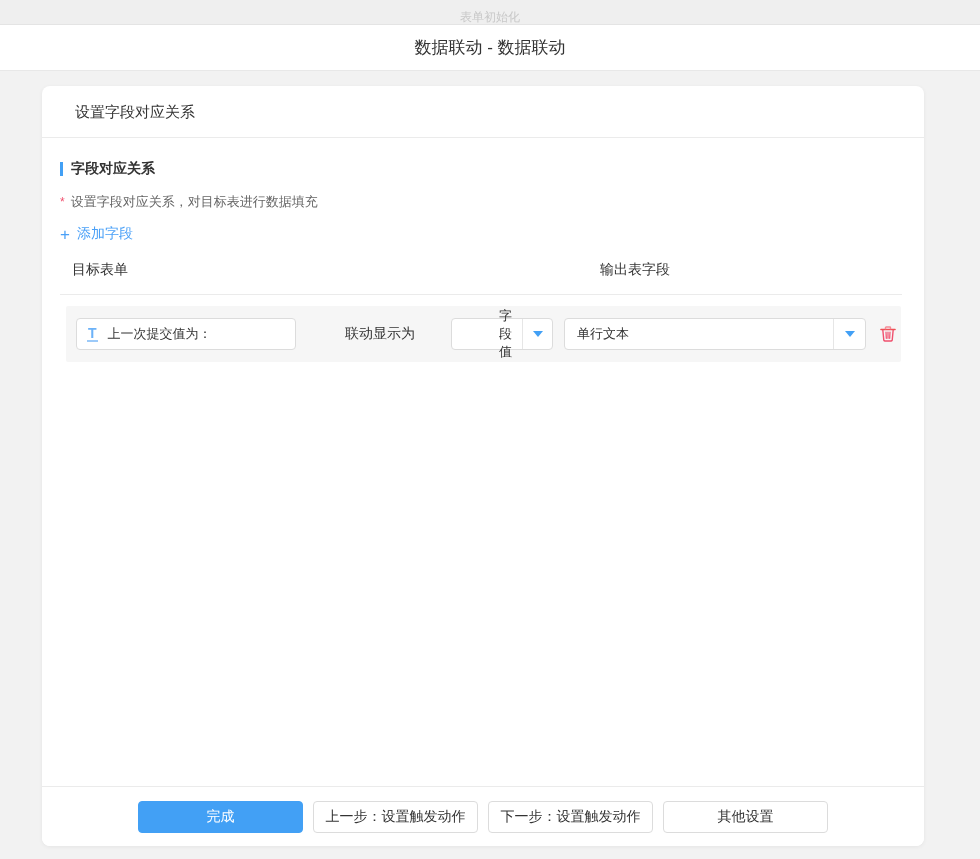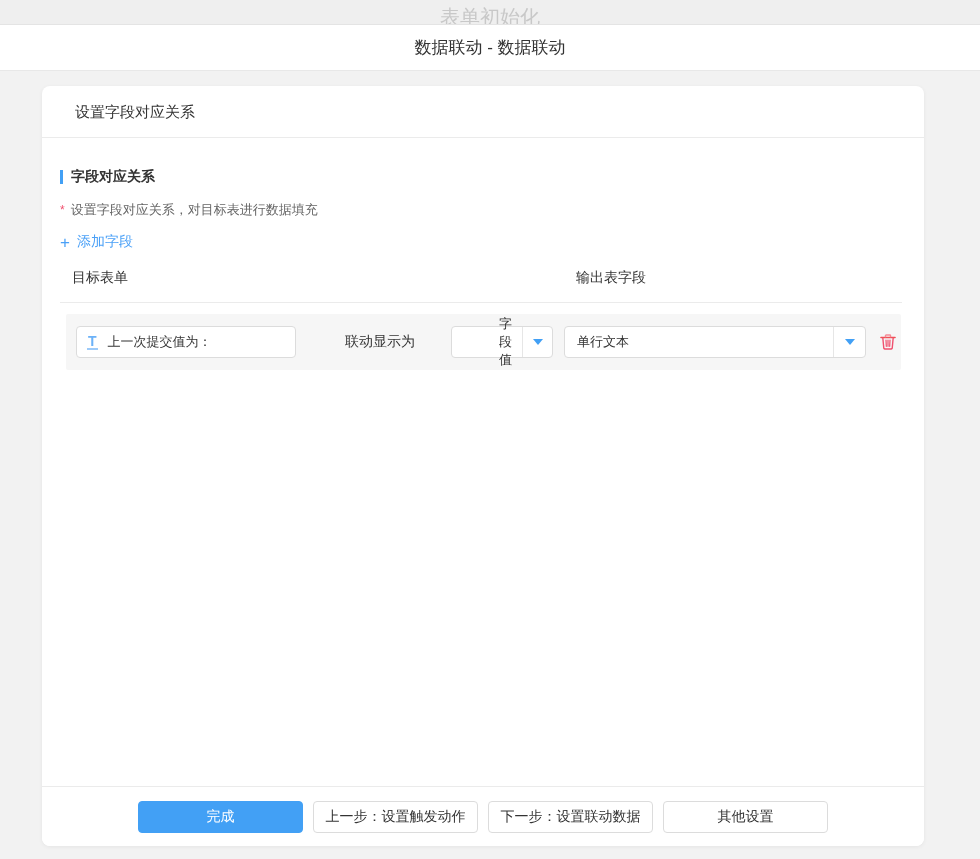--- a/index.html
+++ b/index.html
@@ -8,21 +8,21 @@
     background:#f2f2f2;
     font-family:"Liberation Sans","DejaVu Sans",sans-serif;
     color:#333;
   }
 
   
   .top-banner {
     height:25px; background:#efefef; border-bottom:1px solid #e4e4e4;
     display:flex; justify-content:center; align-items:center; overflow:hidden;
   }
-  .top-banner span { color:#c8c8c8; font-size:20px; margin-top:10px; }
+  .top-banner span { color:#c8c8c8; font-size:12px; margin-top:10px; }
 
   
   .title-bar {
     height:46px; background:#ffffff; border-bottom:1px solid #e8e8e8;
     display:flex; justify-content:center; align-items:center;
   }
   .title-bar h1 { font-size:17px; font-weight:400; color:#333; }
 
   
   .card {
@@ -33,36 +33,36 @@
     box-shadow:0 1px 4px rgba(0,0,0,0.06);
     overflow:hidden;
   }
   .card-header {
     height:52px; line-height:52px; padding-left:33px;
     font-size:15px; color:#333;
     border-bottom:1px solid #ebebeb;
   }
   .card-body { padding:0 22px 0 18px; }
 
-  .section-title { margin-top:30px; display:flex; align-items:center; }
+  .section-title { margin-top:22px; display:flex; align-items:center; }
   .section-title .bar { width:3px; height:14px; background:#42a0f5; margin-right:8px; }
   .section-title .txt { font-size:14px; font-weight:bold; color:#333; }
 
   .hint { margin-top:15px; font-size:13px; color:#666; display:flex; align-items:center; }
   .hint .req { color:#f0506e; font-size:12px; margin-right:6px; }
 
   .add-field {
     margin-top:14px; display:inline-flex; align-items:center;
     color:#4aa0f7; font-size:14px; cursor:pointer;
   }
   .add-field .plus { font-size:17px; font-weight:400; margin-right:7px; line-height:1; }
 
   .grid-headers { position:relative; height:20px; margin-top:17px; font-size:14px; color:#333; }
   .grid-headers .h1 { position:absolute; left:12px; top:0; }
-  .grid-headers .h2 { position:absolute; left:516px; top:0; }
+  .grid-headers .h2 { position:absolute; left:540px; top:0; }
 
   .grid-divider { margin-top:13px; border-top:1px solid #ebebeb; }
 
   .field-row {
     margin-top:11px; margin-left:6px;
     width:835px; height:56px;
     background:#f6f6f6; border-radius:2px;
     display:flex; align-items:center;
     padding-left:10px;
   }
@@ -181,16 +181,16 @@
           <path d="M3.8 4.8 L4.8 15.2 Q4.9 16 5.7 16 H12.3 Q13.1 16 13.2 15.2 L14.2 4.8" stroke="#f0506e" stroke-width="1.4" fill="none"></path>
           <path d="M7 7 L7.3 13.3 M9 7 V13.3 M11 7 L10.7 13.3" stroke="#f0506e" stroke-width="1.2" stroke-linecap="round"></path>
         </svg>
       </div>
     </div>
   </div>
 
   <div class="card-footer">
     <button class="btn primary">完成</button>
     <button class="btn">上一步：设置触发动作</button>
-    <button class="btn">下一步：设置联动数据</button>
+    <button class="btn">下一步：设置触发动作</button>
     <button class="btn">其他设置</button>
   </div>
 </div>
 
 </body></html>

